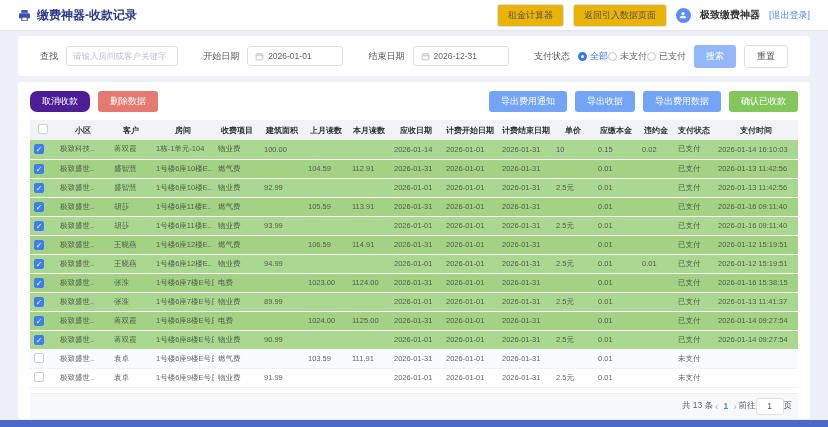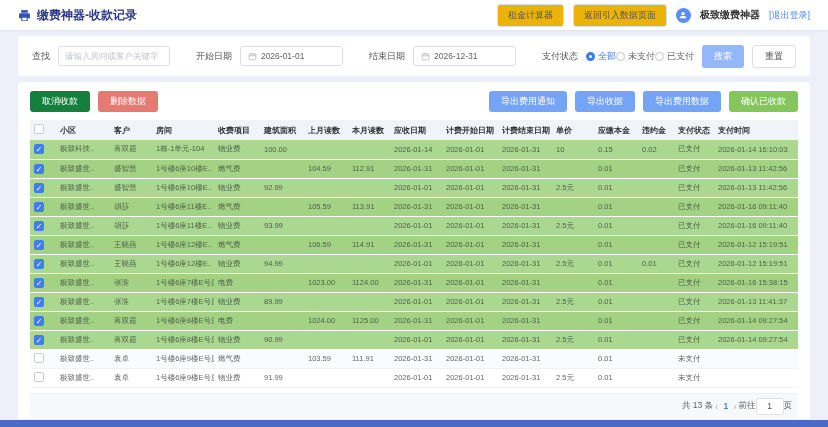--- a/index.html
+++ b/index.html
@@ -22,21 +22,21 @@
     font-size: 9px; color: #555; background: #eab308; border: 1px solid #dcdfe6;
     border-radius: 3px; padding: 4px 10px; cursor: pointer; white-space: nowrap;
     font-family: inherit;
   }
   .avatar { width: 15px; height: 15px; border-radius: 50%; background: #5a8df5; display: flex; align-items: center; justify-content: center; }
   .account-name { font-size: 10px; font-weight: bold; color: #333; white-space: nowrap; }
   .logout-link { font-size: 9px; color: #4a86f0; text-decoration: none; white-space: nowrap; }
   
   .filter-card {
     margin: 6px 18px 0; background: #fff; border-radius: 3px; height: 40px;
-    display: flex; align-items: center; padding: 0 14px; gap: 8px; font-size: 9px; color: #555;
+    display: flex; align-items: center; padding: 0 22px; gap: 8px; font-size: 9px; color: #555;
   }
   .flt-label { white-space: nowrap; color: #555; }
   .search-input {
     width: 112px; height: 20px; border: 1px solid #dcdfe6; border-radius: 3px;
     padding: 0 6px; font-size: 8.5px; color: #555; outline: none; font-family: inherit;
   }
   .search-input::placeholder { color: #bfc3cc; }
   .date-box {
     display: flex; align-items: center; gap: 4px; border: 1px solid #dcdfe6; border-radius: 3px;
     height: 20px; padding: 0 7px; width: 104px; font-size: 8.5px; color: #606266; background: #fff;
@@ -48,29 +48,29 @@
   .radio.sel .dot { border: 3px solid #3a7af0; }
   .radio.sel { color: #3a7af0; }
   .btn { border: none; border-radius: 3px; font-size: 9px; padding: 4px 12px; cursor: pointer; white-space: nowrap; font-family: inherit; }
   .btn-search { background: #93b7f8; color: #fff; }
   .btn-reset { background: #fff; color: #555; border: 1px solid #dcdfe6; }
   .filter-actions { margin-left: auto; display: flex; gap: 8px; }
   
   .table-card { margin: 6px 18px 0; background: #fff; border-radius: 3px; padding: 7px 12px 0; }
   .toolbar { display: flex; align-items: center; gap: 8px; margin: 2px 0 8px; }
   .toolbar-right { margin-left: auto; display: flex; gap: 8px; }
-  .btn-gray { background: #15803d; color: #fff; }
+  .btn-gray { background: #4c1d95; color: #fff; border-radius: 7px; }
   .btn-red { background: #e57a72; color: #fff; }
   .btn-blue { background: #74a4f6; color: #fff; }
   .btn-green { background: #85c65c; color: #fff; }
   
   table { width: 100%; border-collapse: collapse; table-layout: fixed; }
   th {
     background: #f0f3f8; color: #303133; font-weight: bold; font-size: 8px; height: 20px;
-    text-align: left; padding: 0 4px; white-space: nowrap; overflow: hidden;
+    text-align: center; padding: 0 4px; white-space: nowrap; overflow: hidden;
   }
   td {
     font-size: 7.5px; color: #666; height: 19px; padding: 0 4px;
     white-space: nowrap; overflow: hidden; border-bottom: 1px solid #f2f2f2; background: #fff;
   }
   tr.alt td { background: #fafbfc; }
   tr.paid td { background: #aad890; color: #4f5f49; border-bottom-color: rgba(255,255,255,.5); }
   tr.paid.alt td { background: #a3d285; }
   .col-check { width: 26px; }
   .cb {

